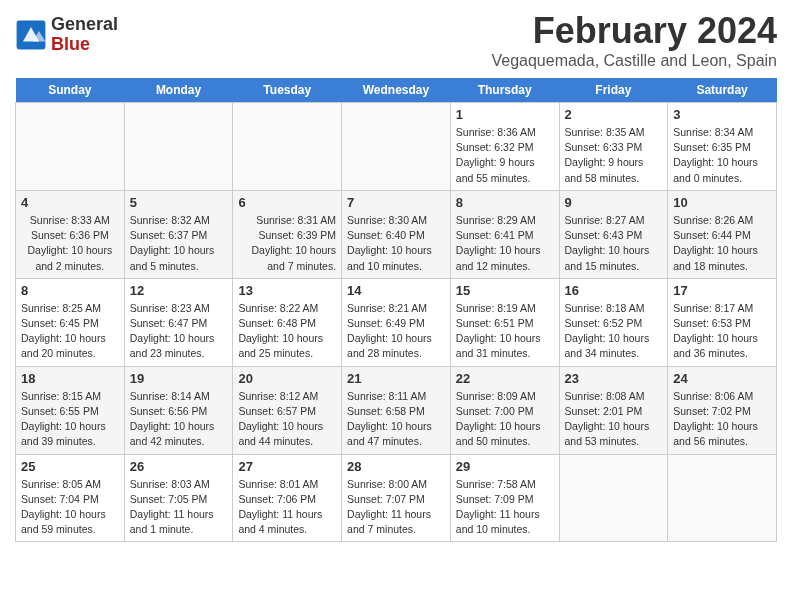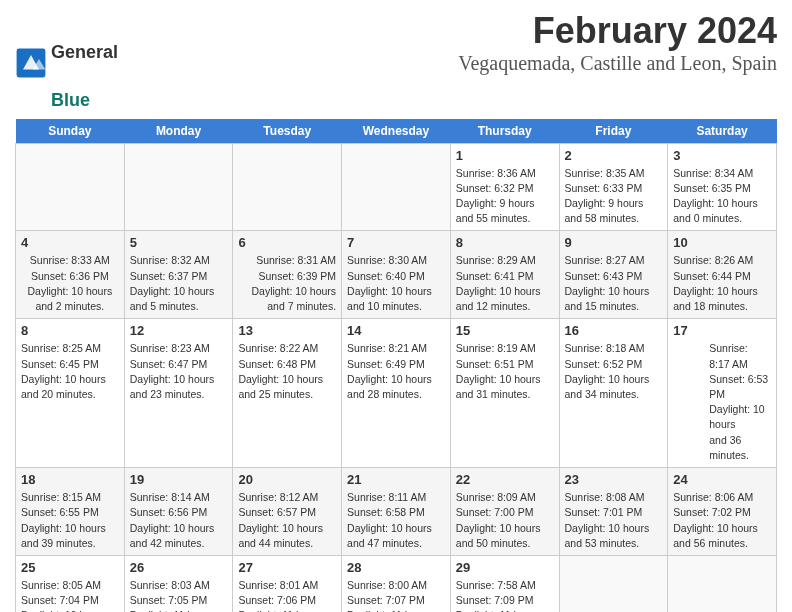--- a/index.html
+++ b/index.html
@@ -19,40 +19,38 @@
     .logo {
       display: flex;
       align-items: center;
       margin-top: 5px;
     }
     .logo-text {
       font-size: 18px;
       font-weight: bold;
       color: #333;
       line-height: 1.1;
-      margin-top: 28px;
-    }
-    .logo-blue { color: #0f766e; }
+    }
+    .logo-blue { color: #b91c1c; }
     .logo-icon {
       width: 32px;
       height: 32px;
       margin-right: 4px;
     }
     .title-section {
       text-align: right;
     }
     .month-title {
       font-size: 36px;
       font-weight: bold;
       color: #333;
     }
     .location-title {
-      font-size: 20px;
+      font-size: 16px;
       color: #555;
-      font-family: Liberation Serif, serif;
     }
     table {
       width: 100%;
       border-collapse: collapse;
       font-size: 11px;
     }
     th {
       background-color: #3a7fd5;
       color: white;
       text-align: center;
@@ -243,21 +241,21 @@
         </td>
         <td>
           <div class="day-number">16</div>
           <div class="day-info" style="white-space: pre-line;">Sunrise: 8:18 AM
 Sunset: 6:52 PM
 Daylight: 10 hours
 and 34 minutes.</div>
         </td>
         <td>
           <div class="day-number">17</div>
-          <div class="day-info" style="white-space: pre-line; margin-left: 36px;">Sunrise: 8:17 AM
+          <div class="day-info" style="white-space: pre-line;">Sunrise: 8:17 AM
 Sunset: 6:53 PM
 Daylight: 10 hours
 and 36 minutes.</div>
         </td>
       </tr>
       <tr>
         <td>
           <div class="day-number">18</div>
           <div class="day-info" style="white-space: pre-line;">Sunrise: 8:15 AM
 Sunset: 6:55 PM
@@ -288,21 +286,21 @@
         <td>
           <div class="day-number">22</div>
           <div class="day-info" style="white-space: pre-line;">Sunrise: 8:09 AM
 Sunset: 7:00 PM
 Daylight: 10 hours
 and 50 minutes.</div>
         </td>
         <td>
           <div class="day-number">23</div>
           <div class="day-info" style="white-space: pre-line;">Sunrise: 8:08 AM
-Sunset: 7:01 PM
+Sunset: 2:01 PM
 Daylight: 10 hours
 and 53 minutes.</div>
         </td>
         <td>
           <div class="day-number">24</div>
           <div class="day-info" style="white-space: pre-line;">Sunrise: 8:06 AM
 Sunset: 7:02 PM
 Daylight: 10 hours
 and 56 minutes.</div>
         </td>

